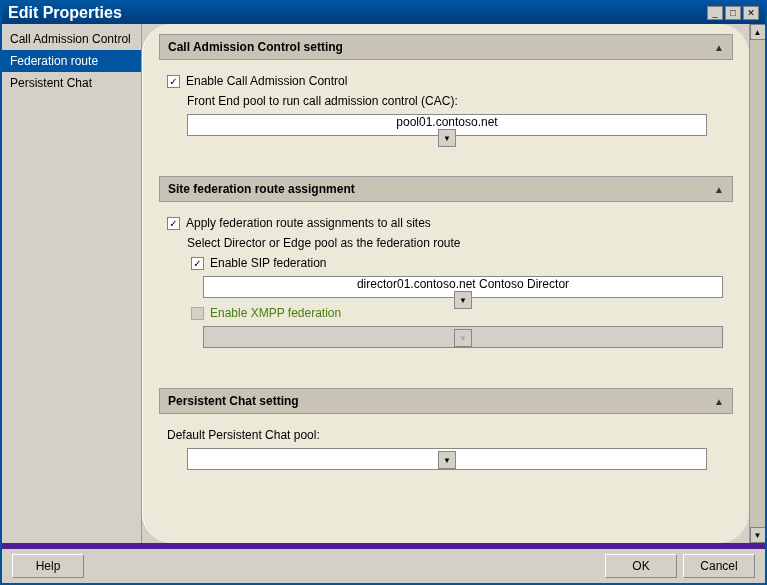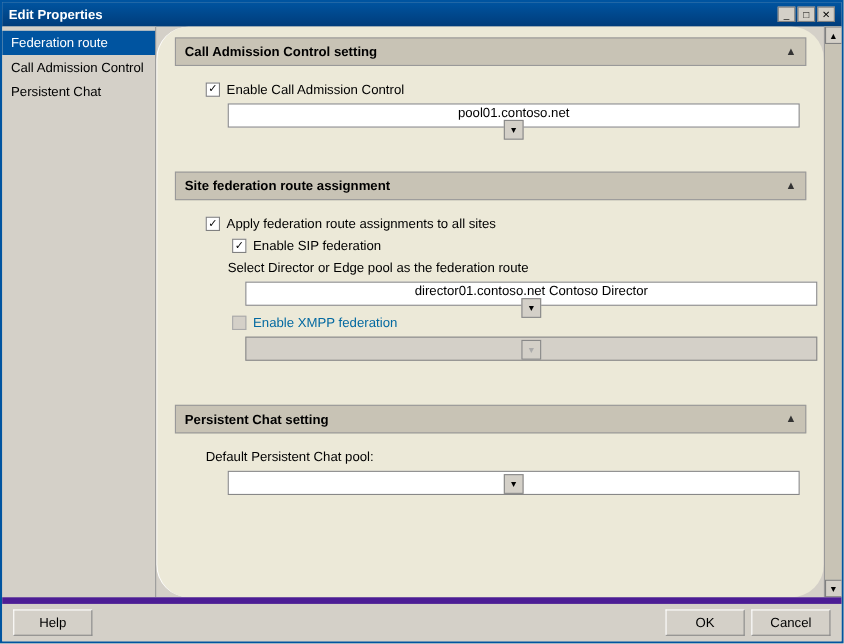--- a/index.html
+++ b/index.html
@@ -26,21 +26,21 @@
       color: white;
       padding: 3px 6px;
       display: flex;
       align-items: center;
       justify-content: space-between;
       height: 22px;
       flex-shrink: 0;
     }
 
     .title-bar-text {
-      font-size: 12px;
+      font-size: 16px;
       font-weight: bold;
     }
 
     .title-bar-buttons {
       display: flex;
       gap: 2px;
     }
 
     .title-btn {
       width: 16px;
@@ -111,21 +111,20 @@
       color: #000;
     }
 
     .section-arrow {
       font-size: 10px;
       color: #333;
     }
 
     .form-area {
       padding: 4px 8px 12px 8px;
-      margin-left: 20px;
     }
 
     .form-row {
       margin-bottom: 6px;
       display: flex;
       align-items: center;
       gap: 6px;
     }
 
     .form-row.indent {
@@ -143,21 +142,21 @@
 
     label {
       font-size: 12px;
       color: #000;
       display: flex;
       align-items: center;
       gap: 4px;
     }
 
     label.disabled {
-      color: #0369a1;
+      color: #4d7c0f;
     }
 
     .dropdown-row {
       margin-bottom: 8px;
       margin-left: 20px;
     }
 
     .dropdown-row.indent2 {
       margin-left: 36px;
     }
@@ -295,65 +294,68 @@
     <span class="title-bar-text">Edit Properties</span>
     <div class="title-bar-buttons">
       <div class="title-btn">_</div>
       <div class="title-btn">□</div>
       <div class="title-btn">✕</div>
     </div>
   </div>
 
   <div class="window-body">
     <div class="sidebar">
+      <div class="sidebar-item">Call Admission Control</div>
       <div class="sidebar-item active">Federation route</div>
-      <div class="sidebar-item">Call Admission Control</div>
       <div class="sidebar-item">Persistent Chat</div>
     </div>
 
     <div class="main-content">
 
       <div class="section-header">
         <span class="section-title">Call Admission Control setting</span>
         <span class="section-arrow">▲</span>
       </div>
       <div class="form-area">
         <div class="form-row">
           <div class="checkbox-input checked"></div>
           <label>
             <span>Enable Call Admission Control</span>
           </label>
         </div>
+        <div class="form-row indent">
+          <span class="form-label">Front End pool to run call admission control (CAC):</span>
+        </div>
         <div class="dropdown-row">
           <div class="dropdown">
             <span class="dropdown-text">pool01.contoso.net</span>
             <div class="dropdown-btn">▼</div>
           </div>
         </div>
       </div>
 
       <div class="section-header">
         <span class="section-title">Site federation route assignment</span>
         <span class="section-arrow">▲</span>
       </div>
       <div class="form-area">
         <div class="form-row">
           <div class="checkbox-input checked"></div>
           <label>
             <span>Apply federation route assignments to all sites</span>
           </label>
         </div>
+        <div class="form-row indent">
+          <span class="form-label">Select Director or Edge pool as the federation route</span>
+        </div>
         <div class="form-row indent2">
           <div class="checkbox-input checked"></div>
           <label>
             <span>Enable SIP federation</span>
           </label>
-        </div>
-        <div class="form-row indent">
-          <span class="form-label">Select Director or Edge pool as the federation route</span>
         </div>
         <div class="dropdown-row indent2">
           <div class="dropdown">
             <span class="dropdown-text">director01.contoso.net   Contoso   Director</span>
             <div class="dropdown-btn">▼</div>
           </div>
         </div>
         <div class="form-row indent2">
           <div class="checkbox-input disabled"></div>
           <label class="disabled">

